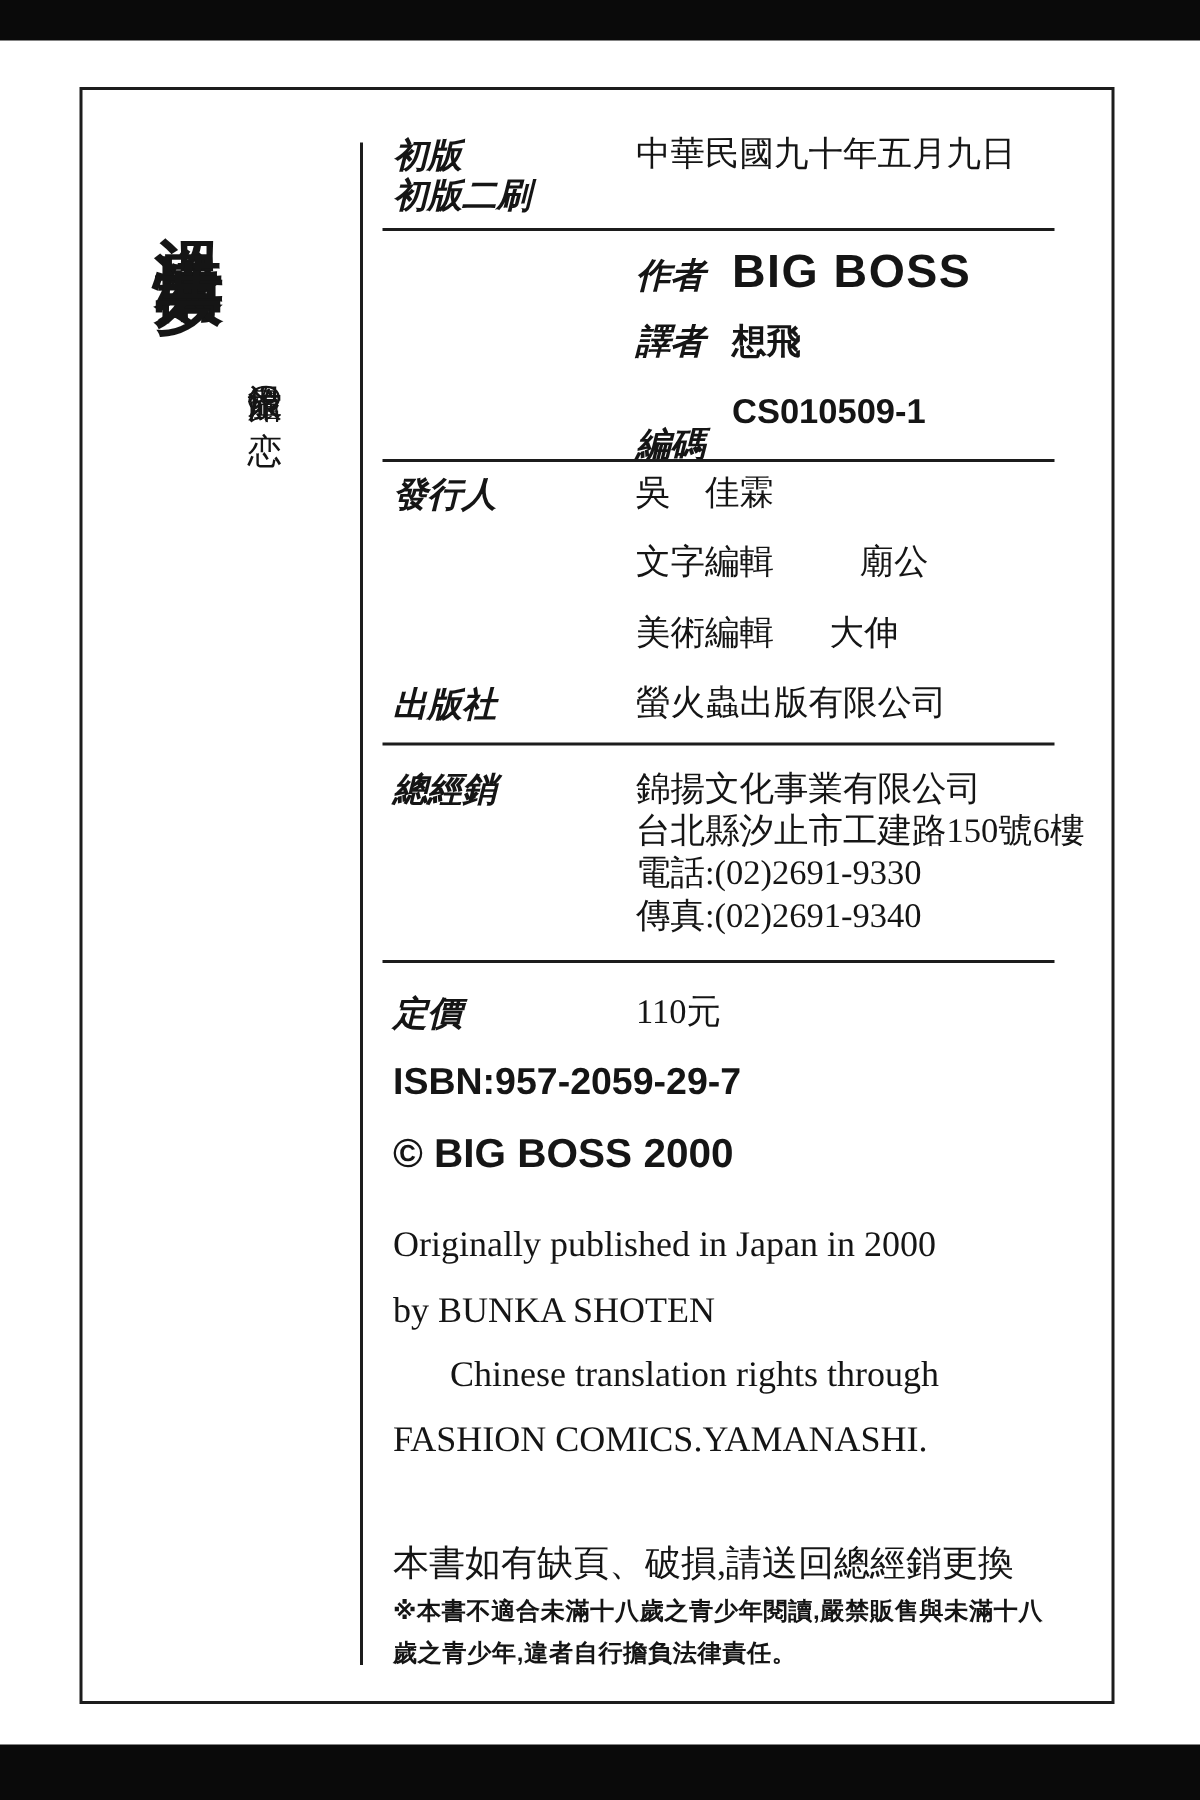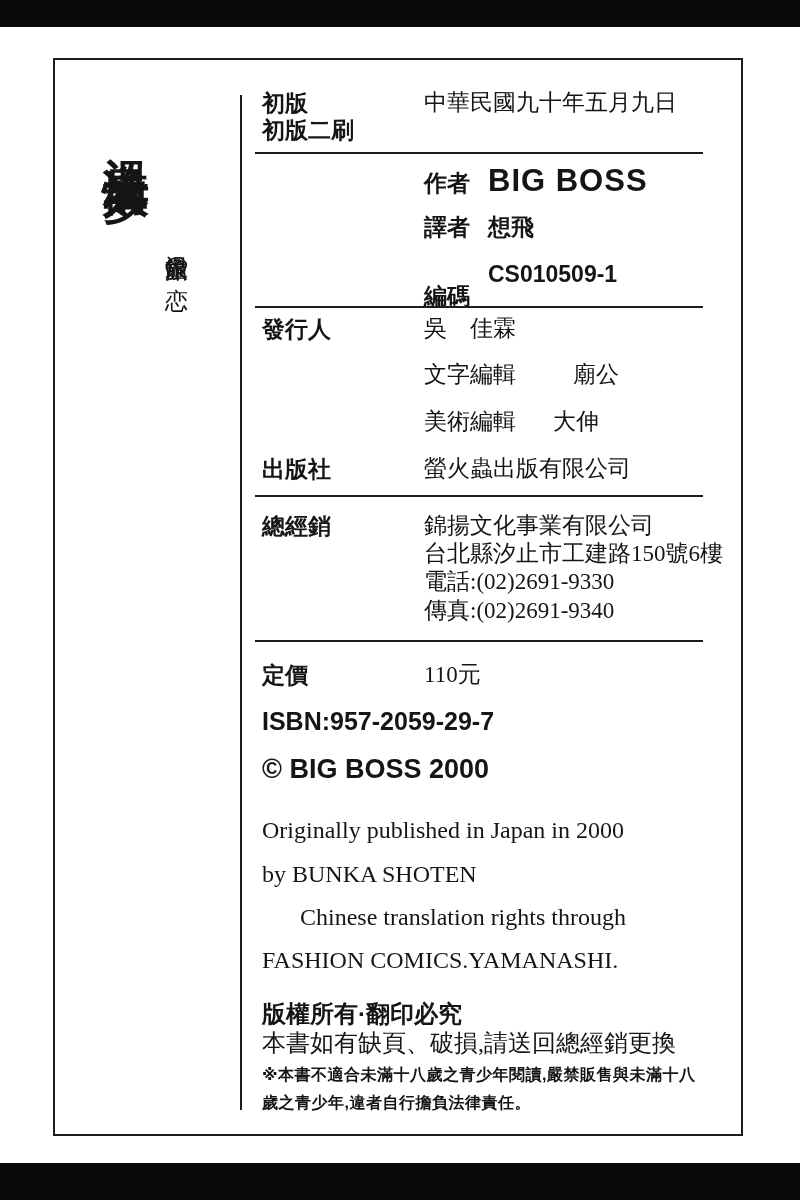--- a/index.html
+++ b/index.html
@@ -17,21 +17,21 @@
   #divider { position:absolute; left:240px; top:95px; width:2px; height:1015px; background:#1c1c1c; }
 
   .rule { position:absolute; left:255px; width:448px; height:2px; background:#1c1c1c; }
 
   .vtitle { position:absolute; writing-mode:vertical-rl; text-orientation:upright; white-space:nowrap; }
   #main-title { left:98px; top:122px; font-size:46px; font-weight:700; letter-spacing:5px; line-height:58px; }
   #sub-title  { left:162px; top:238px; font-size:23px; font-weight:500; letter-spacing:1px; line-height:30px;
                 font-family:"Liberation Sans","DejaVu Sans",sans-serif; }
 
   .txt { position:absolute; white-space:nowrap; line-height:1.15; }
-  .lab { font-weight:700; font-size:23px; font-family:"Liberation Sans","DejaVu Sans",sans-serif; }
+  .lab { font-weight:700; font-size:23px; font-family:"Liberation Sans","DejaVu Sans",sans-serif;font-style:italic; }
   .ming { font-family:"Liberation Serif","DejaVu Serif",serif; font-size:23px; font-weight:400; }
   .gothic { font-family:"Liberation Sans","DejaVu Sans",sans-serif; font-weight:700; font-size:23px; }
   .x-label { left:262px; }
   .x-value { left:424px; }
   .x-sub   { left:553px; }
 
   .big-author { font-size:31px; font-weight:700; letter-spacing:1px; }
   .eng { font-family:"Liberation Serif","DejaVu Serif",serif; font-size:24px; }
   .fine { font-size:16px; font-weight:700; letter-spacing:0.5px; }
 </style>
@@ -86,18 +86,17 @@
   <div class="txt lab x-label" style="top:662px;">定價</div>
   <div class="txt ming x-value" style="top:662px;">110元</div>
   <div class="txt gothic x-label" style="top:707px; font-size:25px;">ISBN:957-2059-29-7</div>
   <div class="txt gothic x-label" style="top:754px; font-size:27px;">© BIG BOSS 2000</div>
 
   <div class="txt eng x-label" style="top:817px;">Originally published in Japan in 2000</div>
   <div class="txt eng x-label" style="top:861px;">by BUNKA SHOTEN</div>
   <div class="txt eng x-label" style="top:904px;margin-left:38px;">Chinese translation rights through</div>
   <div class="txt eng x-label" style="top:947px;">FASHION COMICS.YAMANASHI.</div>
 
-  <div class="txt gothic x-label" style="top:1000px; font-size:24px;">版權所有·翻印必究</div>
   <div class="txt ming x-label" style="top:1030px; font-size:24px;">本書如有缺頁、破損,請送回總經銷更換</div>
   <div class="txt fine x-label" style="top:1066px;">※本書不適合未滿十八歲之青少年閱讀,嚴禁販售與未滿十八</div>
   <div class="txt fine x-label" style="top:1094px;">歲之青少年,違者自行擔負法律責任。</div>
 
 </div>
 
 </body></html>

